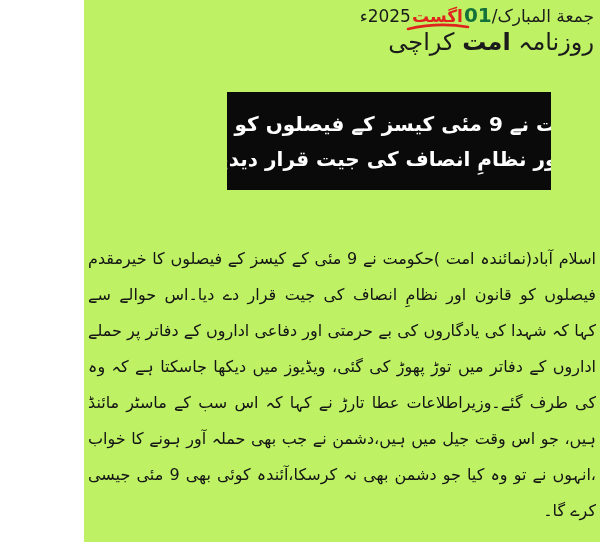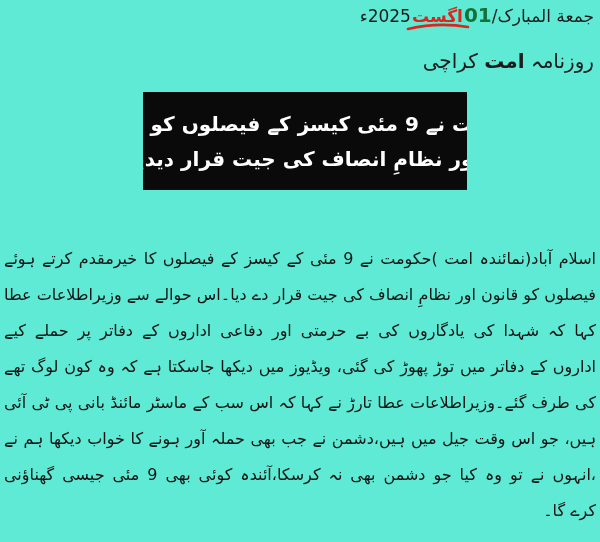--- a/index.html
+++ b/index.html
@@ -1,28 +1,28 @@
 <!DOCTYPE html>
 <html lang="ur" dir="rtl"><head>
 <meta charset="utf-8">
 <style>
   html,body{margin:0;padding:0;background:#ffffff;}
   .page{
-    position:relative;width:600px;height:542px;background:#5eead4;
+    position:relative;width:516px;height:542px;background:#bef264;
     font-family:"DejaVu Sans",sans-serif;color:#161616;overflow:hidden;
     direction:rtl;
   }
   
   .masthead{position:absolute;top:3px;right:6px;text-align:right;direction:rtl;}
   .date-line{font-size:17px;white-space:nowrap;color:#1b1b1b;}
   .date-line .day{color:#15713a;font-weight:bold;font-size:20px;letter-spacing:1px;}
   .month-wrap{position:relative;display:inline-block;padding:0 1px;}
   .date-line .month{color:#e0231d;font-weight:bold;}
   .swoosh{position:absolute;right:-6px;bottom:-5px;width:64px;height:8px;overflow:visible;}
-  .paper-line{font-size:20px;margin-top:22px;white-space:nowrap;color:#1b1b1b;}
+  .paper-line{font-size:24px;margin-top:1px;white-space:nowrap;color:#1b1b1b;}
   .paper-line .brand{font-weight:bold;}
   
   .headline-box{
     position:absolute;left:143px;top:92px;width:324px;height:98px;
     background:#0a0a0a;color:#ffffff;
     display:flex;flex-direction:column;justify-content:center;align-items:center;
     gap:11px;direction:rtl;overflow:hidden;
   }
   .headline-line{font-size:20px;font-weight:bold;white-space:nowrap;line-height:1.2;}
   

